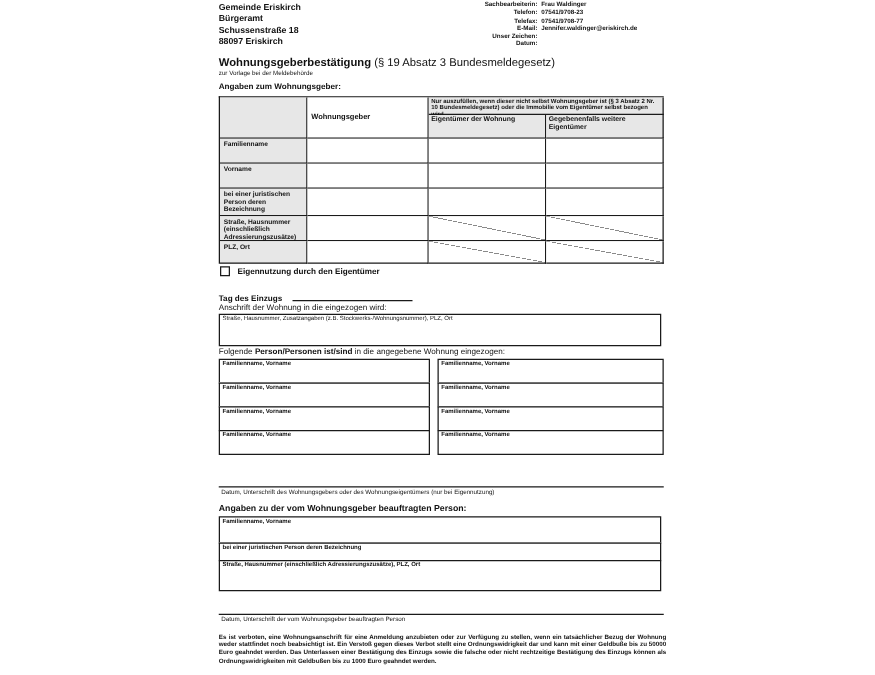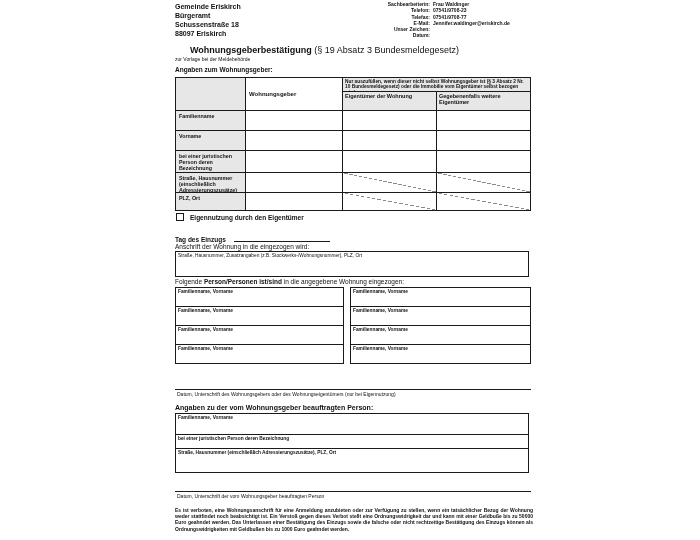--- a/index.html
+++ b/index.html
@@ -8,21 +8,21 @@
   .abs { position:absolute; }
 
   
   .sender { left:175px; top:2px; font-size:7px; font-weight:bold; line-height:9px; }
   .contact { left:356px; top:1px; font-size:5px; line-height:6.3px; }
   .contact-row { display:flex; }
   .contact-label { width:74px; text-align:right; font-weight:bold; }
   .contact-value { padding-left:3px; font-weight:bold; white-space:nowrap; }
 
   
-  .title { left:190px; top:45px; font-size:9px; white-space:nowrap; }
+  .title { left:175px; top:45px; font-size:9px; white-space:nowrap; }
   .title .b { font-weight:bold; }
   .subtitle { left:175px; top:56px; font-size:5px; }
 
   .h6 { font-size:6.5px; font-weight:bold; }
   .h-landlord { left:175px; top:66px; }
 
   
   .ltable { left:175px; top:77px; width:356px; border-left:1px solid #1a1a1a; border-top:1px solid #1a1a1a; font-size:5px; }
   .ltable .cell { border-right:1px solid #1a1a1a; border-bottom:1px solid #1a1a1a; }
   .gray { background:#e7e7e7; }

